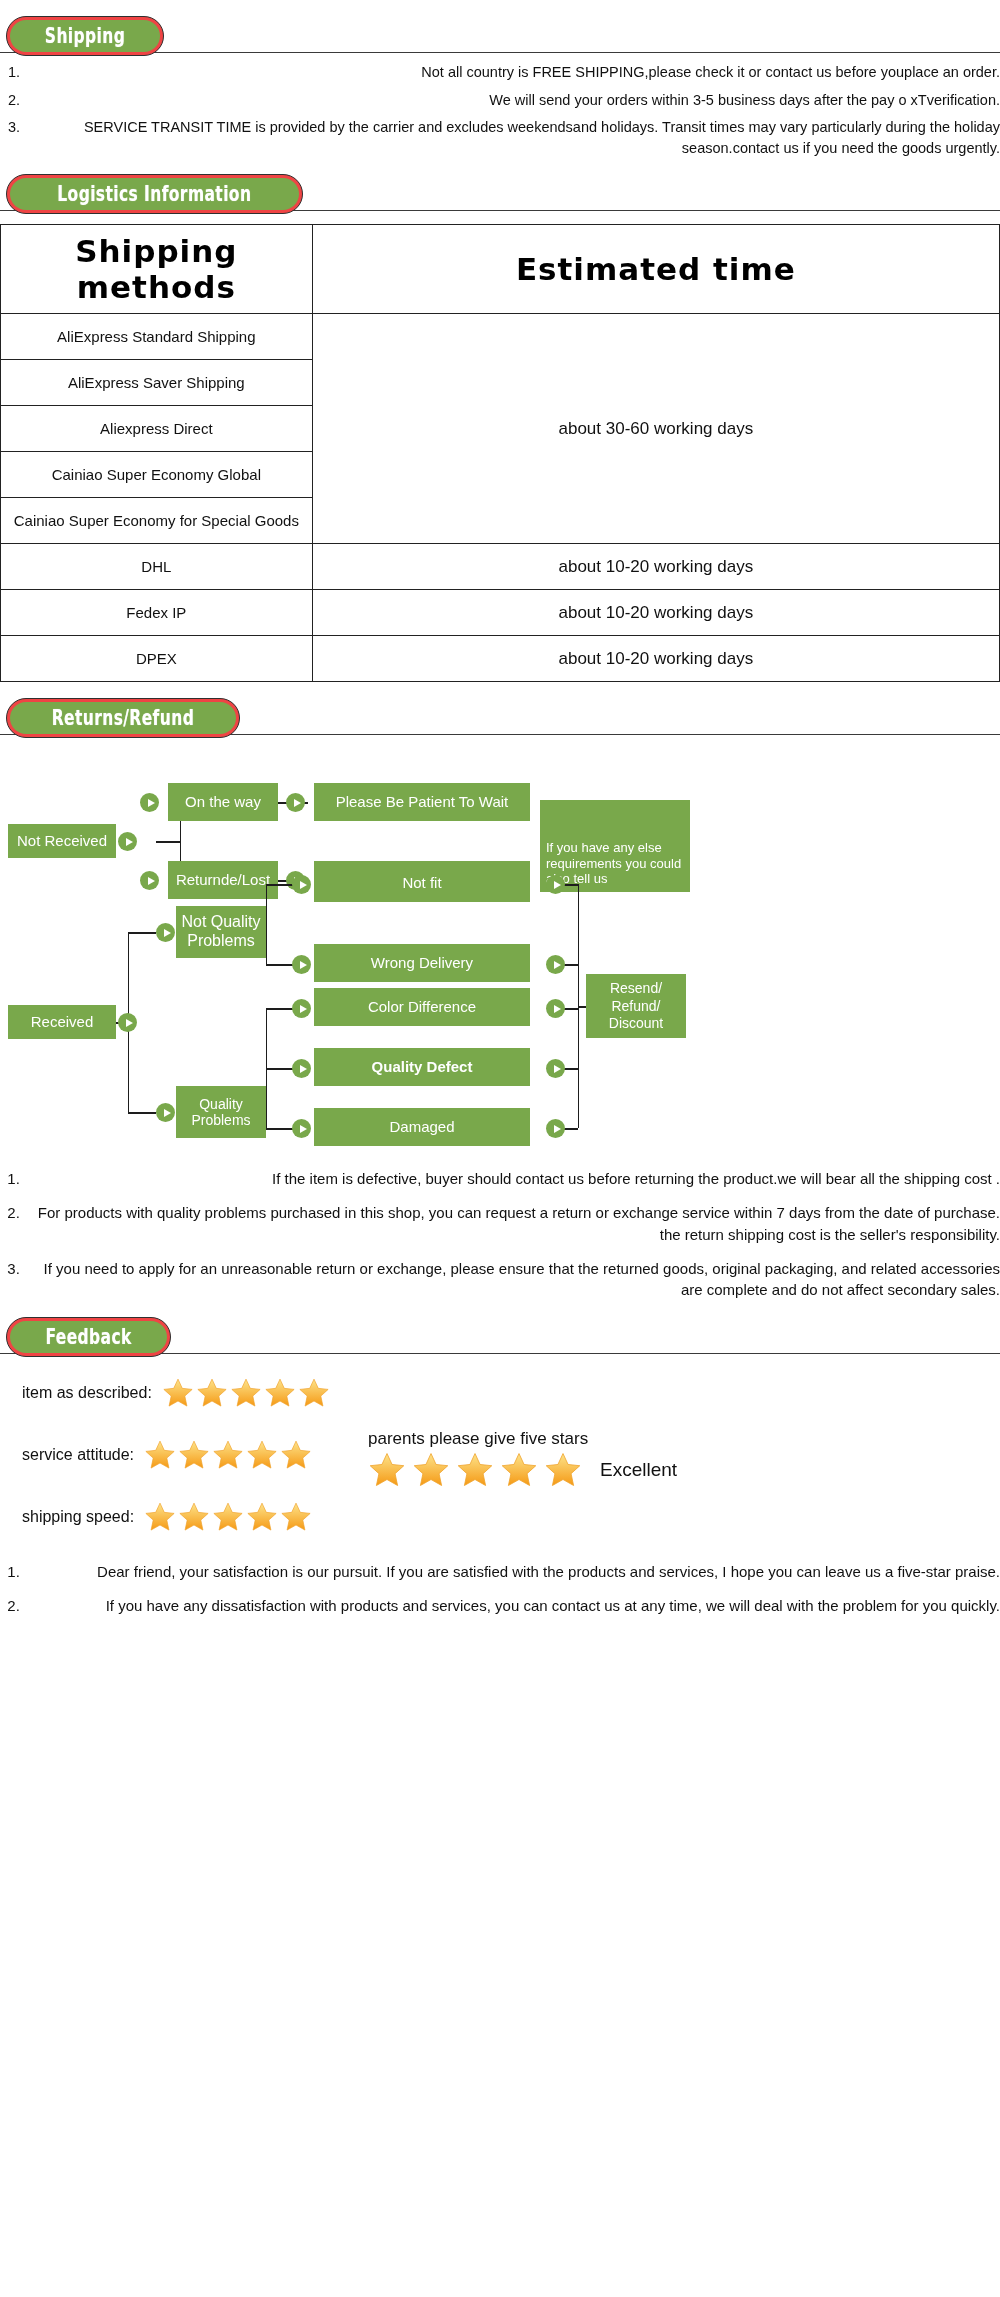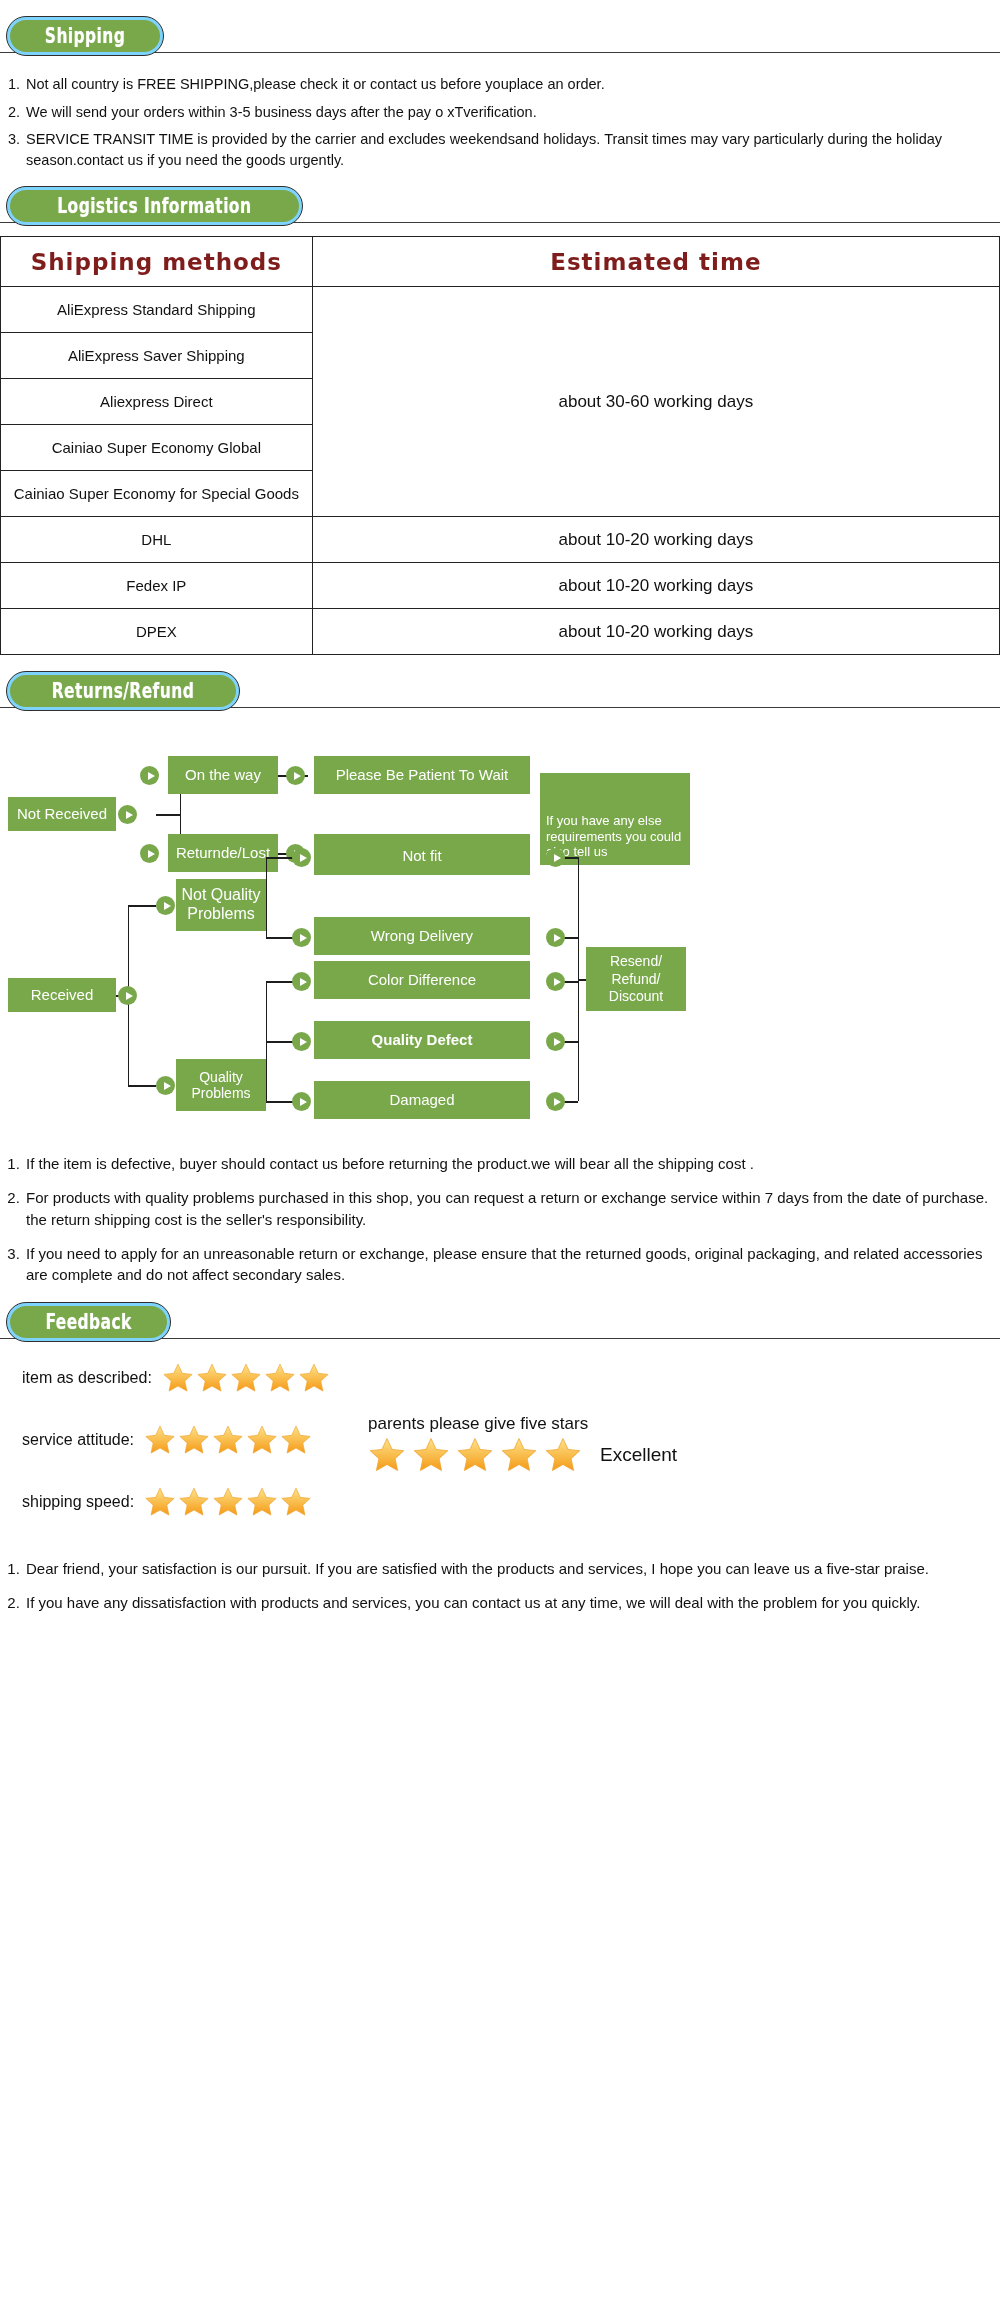--- a/index.html
+++ b/index.html
@@ -23,21 +23,21 @@
     position: absolute;
     left: 0; right: 0; top: 38px;
     border-bottom: 1.5px solid #3a3a3a;
   }
   .banner {
     position: absolute;
     left: 6px; top: 2px;
     height: 40px;
     border: 1.5px solid #2f2f2f;
     border-radius: 22px;
-    background: #7dd3fc;
+    background: #ef4444;
     padding: 3px;
     display: inline-block;
   }
   .banner-inner {
     height: 100%;
     background: #7ba košili;
     background: #7ba council;
     background: #79a84b;
     border-radius: 19px;
     display: flex;
@@ -53,24 +53,25 @@
     font-family: "DejaVu Sans", sans-serif;
     font-stretch: condensed;
     transform: scaleX(0.82);
     transform-origin: center;
     white-space: nowrap;
     text-shadow: 0 0 1px rgba(255,255,255,.6);
   }
 
   
   ol.notes {
-    margin: 14px 0 6px 0;
+    margin: 2px 0 6px 0;
     padding-left: 24px;
     font-size: 14.5px;
     line-height: 1.42;
+    text-align: right;
   }
   ol.notes li { margin-bottom: 7px; padding-left: 2px; }
   ol.notes.spaced { font-size: 15px; }
   ol.notes.spaced li { margin-bottom: 12px; line-height: 1.45; }
 
   
   table.logi {
     width: 100%;
     border-collapse: collapse;
     margin-top: 6px;
@@ -78,23 +79,23 @@
   }
   table.logi td, table.logi th {
     border: 1.3px solid #222;
     text-align: center;
     vertical-align: middle;
     font-size: 15px;
     padding: 8px 6px;
     font-weight: normal;
   }
   table.logi th {
-    color: #7f1d1d;
+    color: #000000;
     font-weight: bold;
-    font-size: 23px;
+    font-size: 31px;
     font-family: "DejaVu Sans", sans-serif;
     letter-spacing: 1px;
     height: 50px;
   }
   table.logi td.method { height: 46px; }
   table.logi td.est { font-size: 17px; }
   .col-a { width: 31.2%; }
   .col-b { width: 68.8%; }
 
   

